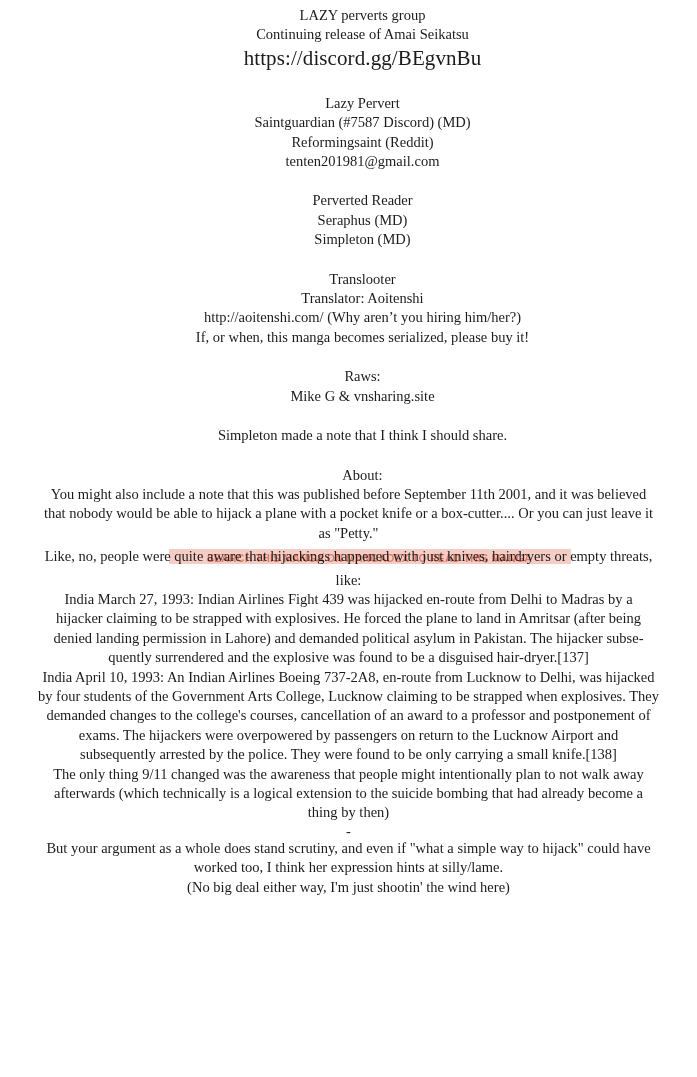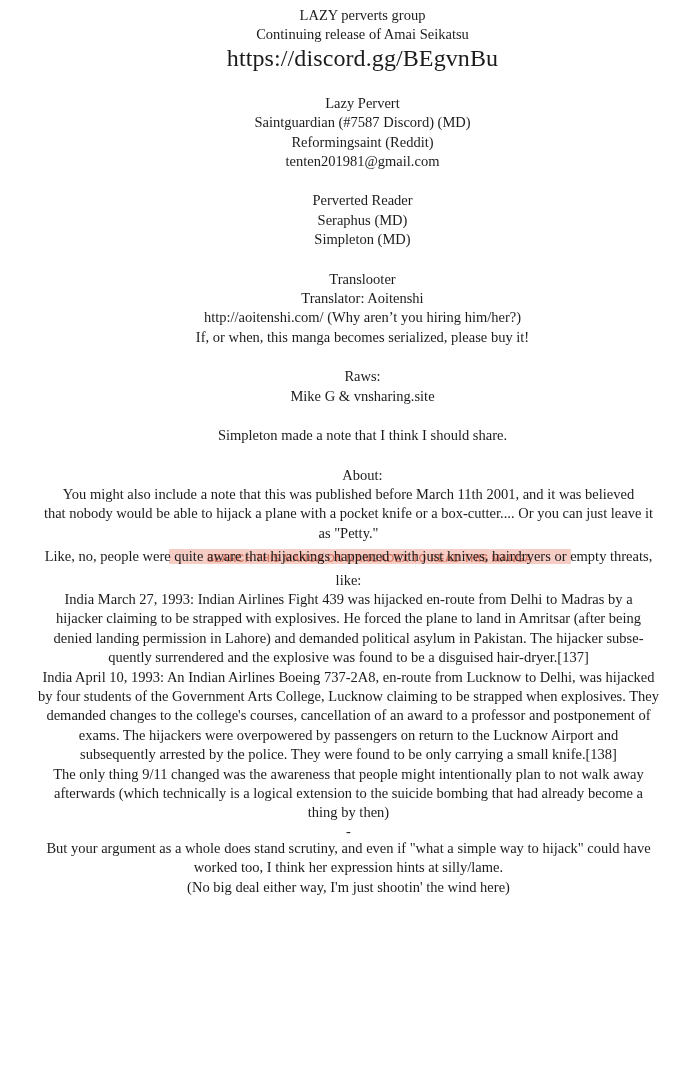--- a/index.html
+++ b/index.html
@@ -31,21 +31,21 @@
   }
   .line {
     display: block;
     text-align: center;
     font-size: 14.5px;
     line-height: 19.4px;
     white-space: pre-wrap;
     padding-left: 28px;
   }
   .line.big {
-    font-size: 24px;
+    font-size: 21px;
     line-height: 27px;
     letter-spacing: 0.1px;
   }
 
   
   .group { margin: 0; }
   .gap-lg { height: 22px; }
   .gap-md { height: 20px; }
 
   
@@ -162,21 +162,21 @@
     <span class="line">Simpleton made a note that I think I should share.</span>
   </div>
 
   <div class="gap-md"></div>
 
   <div class="group block">
     <span class="line">About:</span>
   </div>
 
   <div class="para">
-    <span class="ln">You might also include a note that this was published before March 11th 2001, and it was believed</span>
+    <span class="ln">You might also include a note that this was published before September 11th 2001, and it was believed</span>
     <span class="ln">that nobody would be able to hijack a plane with a pocket knife or a box-cutter.... Or you can just leave it</span>
     <span class="ln">as "Petty."</span>
   </div>
 
   <div class="wm-line">
     <div class="wm-band"></div>
     <div class="wm-text">SEARCH THIS MANGA ON MANGADEX TO READ THIS MANGA</div>
     <span class="ln">Like, no, people were quite aware that hijackings happened with just knives, hairdryers or empty threats,</span>
   </div>
   <div class="para">

